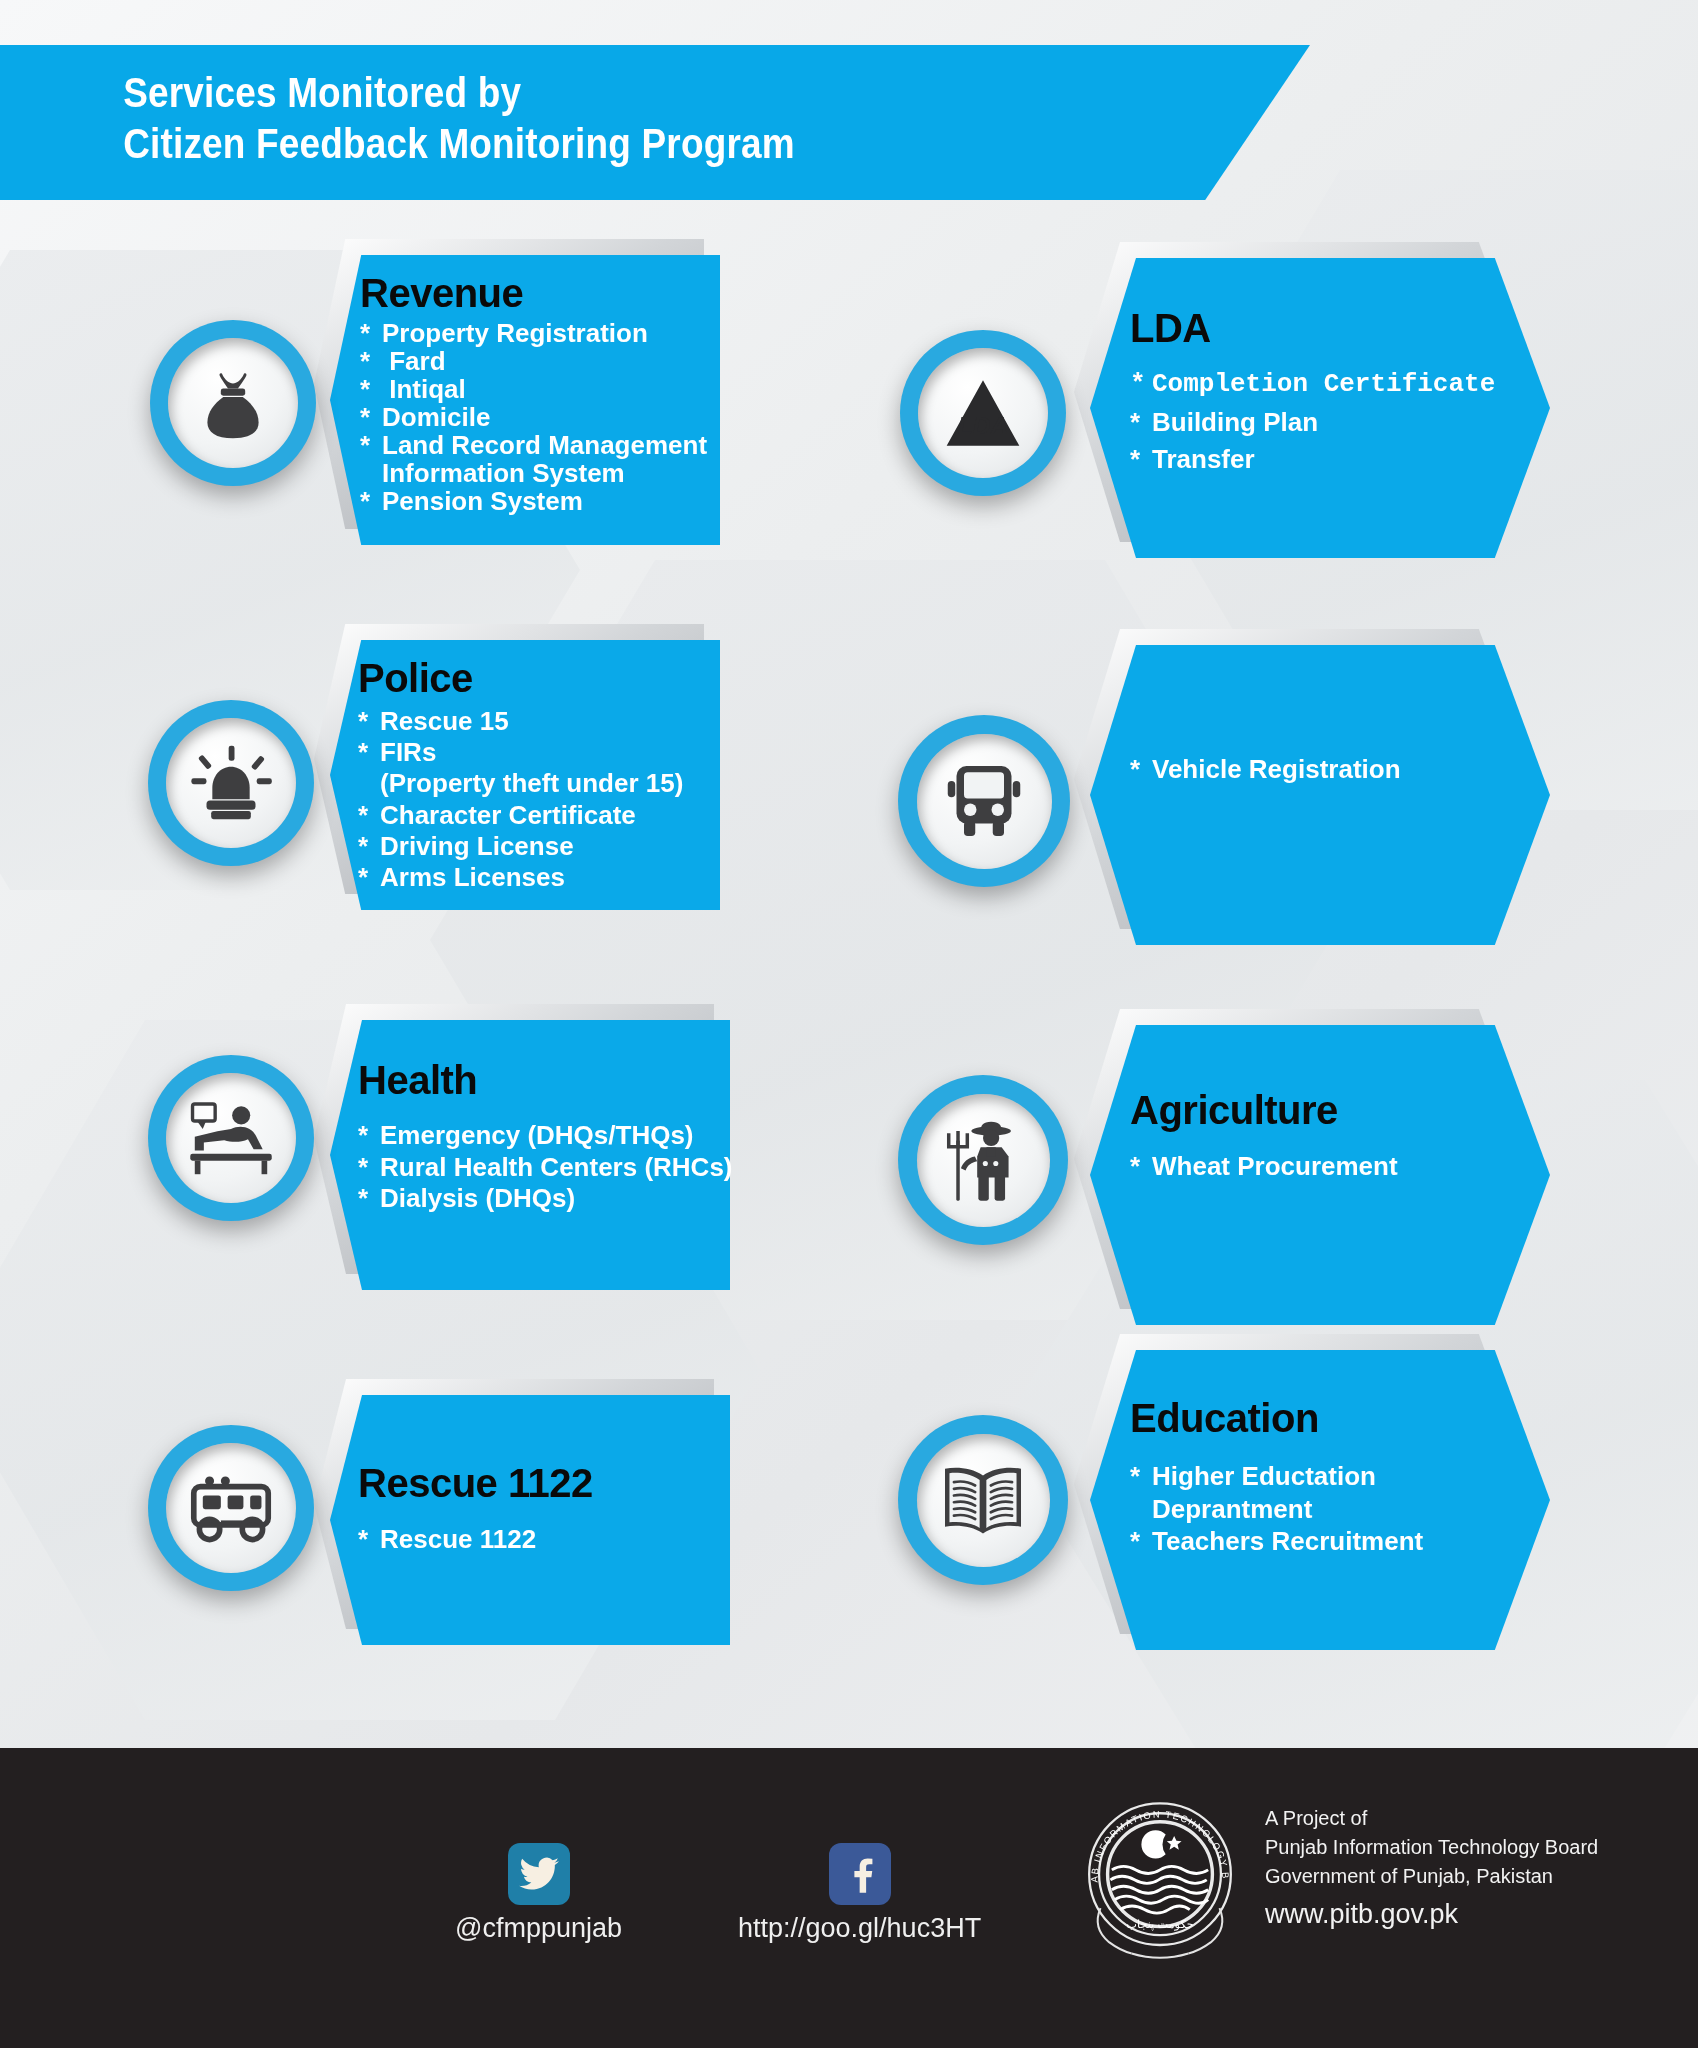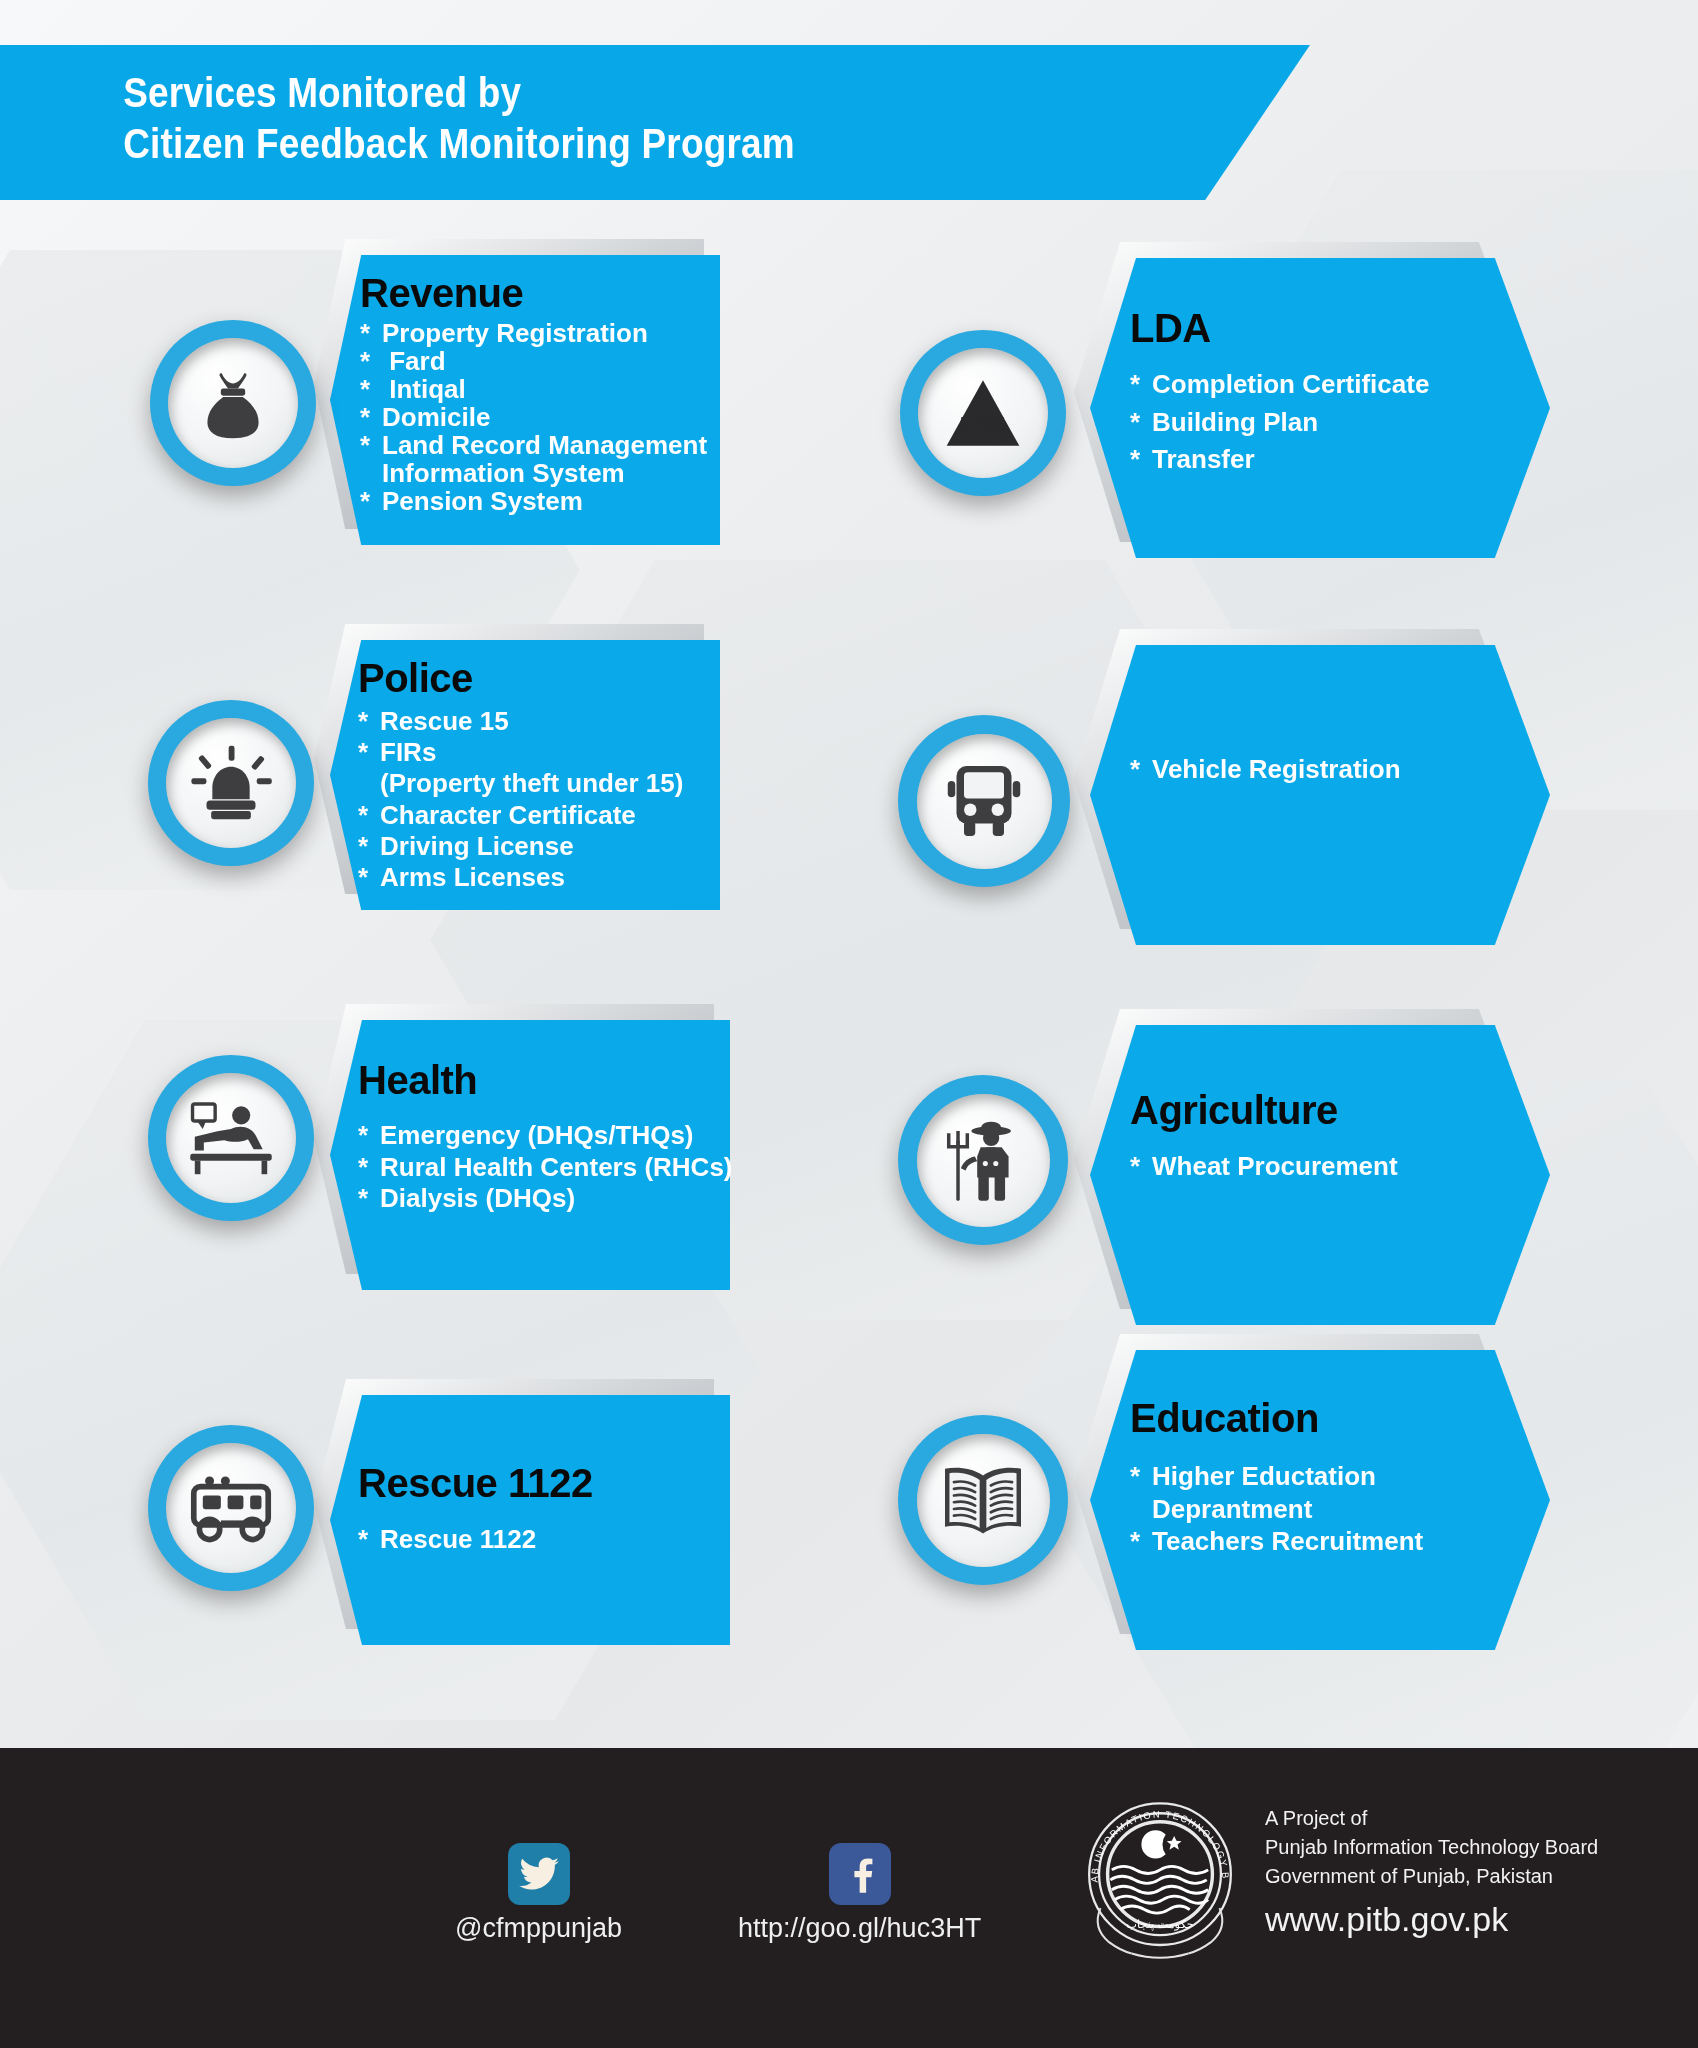--- a/index.html
+++ b/index.html
@@ -108,21 +108,21 @@
   .cfmp .cap{
     color:#fff;font-weight:bold;font-size:19px;line-height:1.28;margin-top:8px;
   }
   .social{position:absolute;left:455px;top:95px;display:flex;align-items:flex-end;gap:16px;}
   .sq{width:62px;height:62px;border-radius:12px;display:flex;align-items:center;justify-content:center;}
   .sq.tw{background:#1f7fa8;}
   .sq.fb{background:#3b5998;}
   .handle{color:#efefef;font-size:27px;padding-bottom:2px;}
   .pitb{position:absolute;left:1075px;top:44px;display:flex;align-items:flex-start;gap:20px;}
   .pitb-txt{color:#f2f2f2;font-size:20px;line-height:1.45;padding-top:12px;}
-  .pitb-txt .url{font-size:34px;display:block;margin-top:4px;}
+  .pitb-txt .url{font-size:27px;display:block;margin-top:4px;}
 </style>
 </head>
 <body>
 
 <div class="bg">
   <div class="bg-hex h1"></div>
   <div class="bg-hex h2"></div>
   <div class="bg-hex h3"></div>
   <div class="bg-hex h4"></div>
   <div class="bg-hex h5"></div>
@@ -167,21 +167,21 @@
   </div>
 
   <div class="card" style="left:1090px;top:258px;width:460px;height:300px;">
     <div class="panel-wrap" style="width:460px;height:300px;">
       <div class="panel-shadow shape-hex"></div>
       <div class="panel shape-hex"></div>
     </div>
     <div class="content" style="left:40px;top:50px;width:400px;">
       <div class="c-title">LDA</div>
       <ul class="c-list" style="margin-top:18px;line-height:1.35;">
-        <li style="line-height:1.45;"><span class="b">*</span><span>Completion Certificate</span></li>
+        <li style="line-height:1.45;font-family:Liberation Mono, monospace;"><span class="b">*</span><span>Completion Certificate</span></li>
         <li style="line-height:1.45;"><span class="b">*</span><span>Building Plan</span></li>
         <li style="line-height:1.45;"><span class="b">*</span><span>Transfer</span></li>
       </ul>
     </div>
   </div>
   <div class="icon-badge" style="left:900px;top:330px;width:166px;height:166px;">
     <div class="inner" style="width:130px;height:130px;">
       <svg width="82" height="78" viewBox="0 0 70 64">
         <path fill="#2a2a2c" d="M35 4 L66 60 H4 Z M35 16 L56 53 H14 Z"></path>
         <text x="35" y="50" font-family="Liberation Sans, sans-serif" font-size="21" font-weight="bold" font-style="italic" text-anchor="middle" fill="#2a2a2c">LDA</text>

